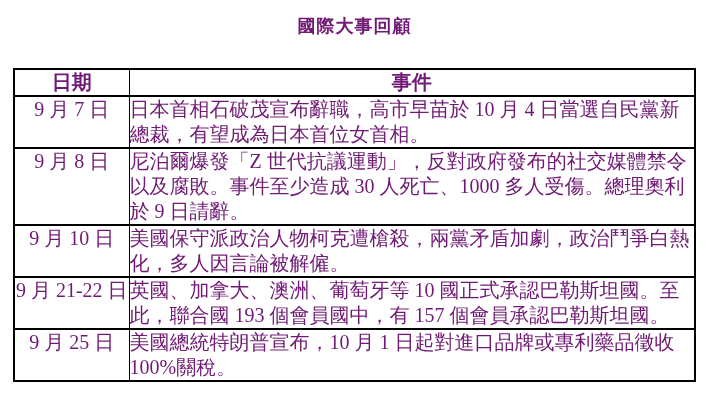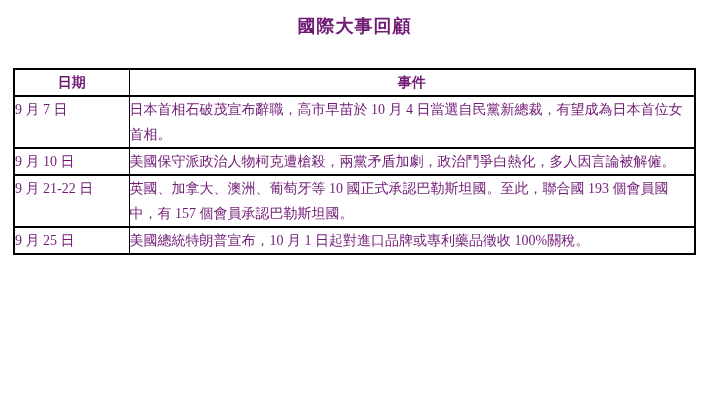--- a/index.html
+++ b/index.html
@@ -27,38 +27,39 @@
     letter-spacing: 1px;
   }
   table.events-table {
     position: absolute;
     left: 13px;
     top: 68px;
     width: 683px;
     border-collapse: collapse;
     table-layout: fixed;
     border: 2px solid #000000;
-    font-size: 14px;
+    font-size: 20px;
   }
   col.col-date  { width: 115px; }
   table.events-table th,
   table.events-table td {
     border: 2px solid #000000;
     border-left-width: 1px;
     border-right-width: 1px;
     vertical-align: top;
     line-height: 25px;
     padding: 0;
   }
   table.events-table th {
     font-weight: bold;
     text-align: center;
     height: 25px;
   }
   td.date-cell {
+    text-align: center;
     white-space: nowrap;
     margin-left: 16px;
   }
   td.event-cell {
     padding: 0 6px;
     text-align: left;
     margin-top: 20px;
   }
 </style>
 </head>
@@ -77,20 +78,24 @@
         <th>日期</th>
         <th>事件</th>
       </tr>
     </thead>
     <tbody id="events-tbody">
         <tr>
           <td class="date-cell">9 月 7 日</td>
           <td class="event-cell">日本首相石破茂宣布辭職，高市早苗於 10 月 4 日當選自民黨新總裁，有望成為日本首位女首相。</td>
         </tr>
         <tr>
+          <td class="date-cell">9 月 8 日</td>
+          <td class="event-cell">尼泊爾爆發「Z 世代抗議運動」，反對政府發布的社交媒體禁令以及腐敗。事件至少造成 30 人死亡、1000 多人受傷。總理奧利於 9 日請辭。</td>
+        </tr>
+        <tr>
           <td class="date-cell">9 月 10 日</td>
           <td class="event-cell">美國保守派政治人物柯克遭槍殺，兩黨矛盾加劇，政治鬥爭白熱化，多人因言論被解僱。</td>
         </tr>
         <tr>
           <td class="date-cell">9 月 21-22 日</td>
           <td class="event-cell">英國、加拿大、澳洲、葡萄牙等 10 國正式承認巴勒斯坦國。至此，聯合國 193 個會員國中，有 157 個會員承認巴勒斯坦國。</td>
         </tr>
         <tr>
           <td class="date-cell">9 月 25 日</td>
           <td class="event-cell">美國總統特朗普宣布，10 月 1 日起對進口品牌或專利藥品徵收 100%關稅。</td>

